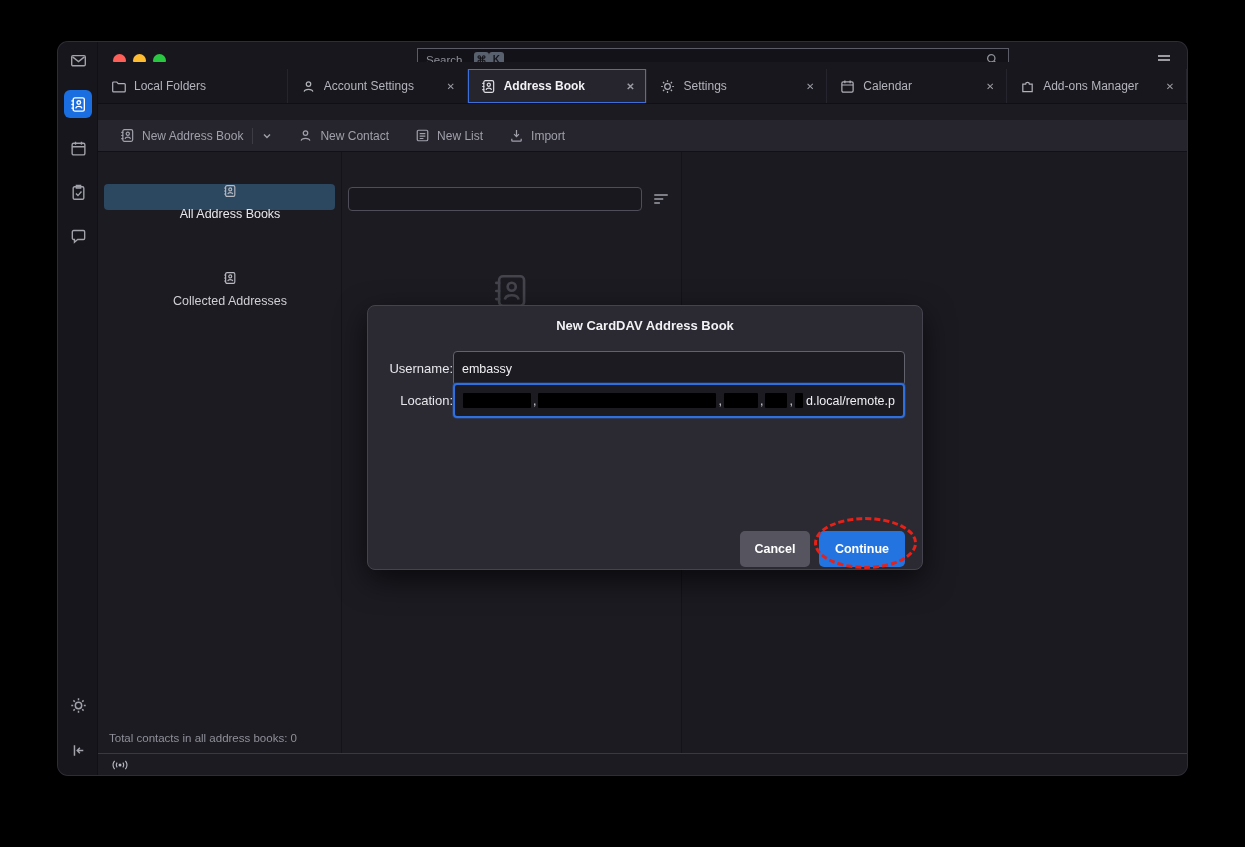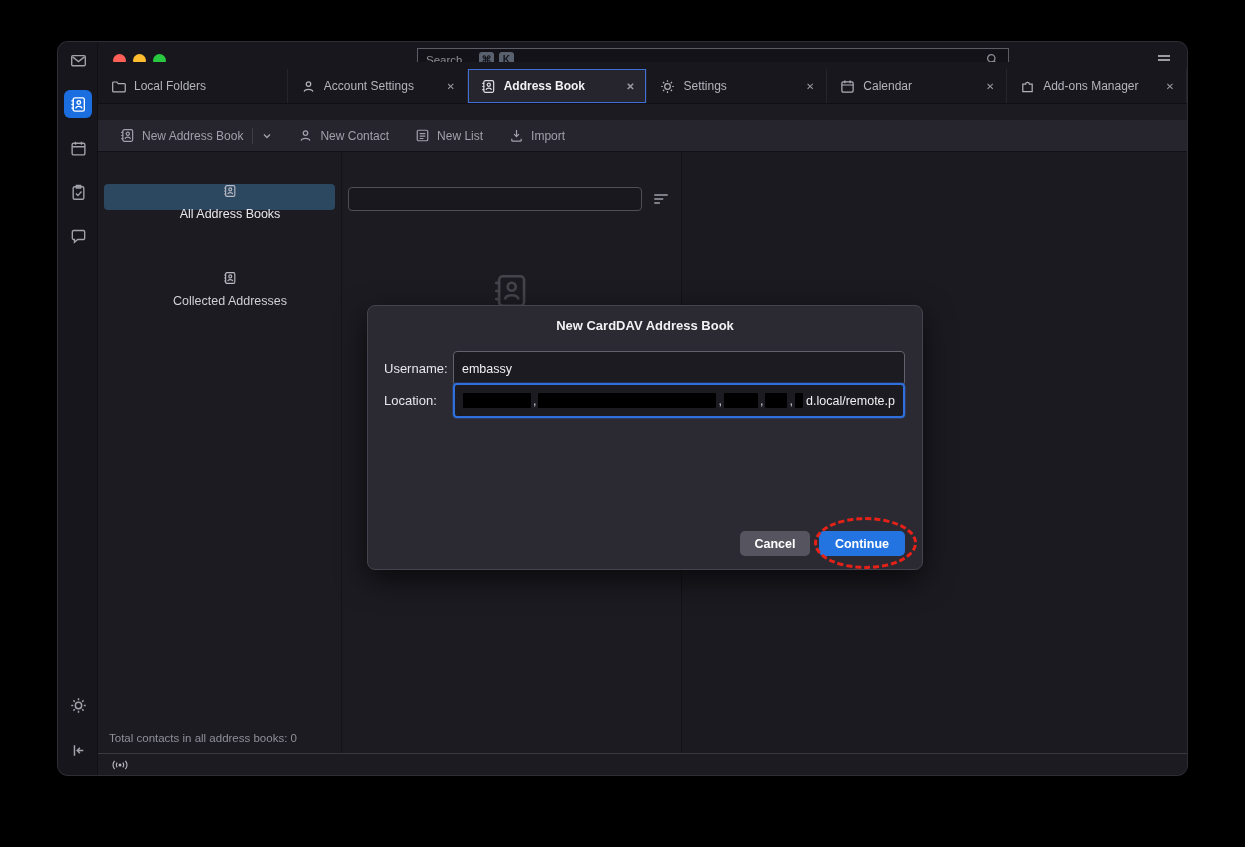--- a/index.html
+++ b/index.html
@@ -18,21 +18,21 @@
                display:flex; align-items:center; justify-content:center; color:#a2a2ab; cursor:pointer; }
   .space-btn.active { background:#1a6ee0; color:#fff; }
 
   
   .titlebar { position:absolute; left:40px; top:0; right:0; height:36px; background:#18171d; }
   .lights { position:absolute; left:15px; top:11.5px; display:flex; gap:7px; }
   .light { width:13px; height:13px; border-radius:50%; }
   .light.red{background:#ff5f57} .light.yellow{background:#febc2e} .light.green{background:#28c840}
   .searchbar { position:absolute; left:319px; top:6px; width:592px; height:23px;
                border:1px solid #5c5c66; border-radius:0; background:#131218;
-               display:flex; align-items:center; padding:0 8px; gap:5px; color:#8d8d97; font-size:11.5px; }
+               display:flex; align-items:center; padding:0 8px; color:#8d8d97; font-size:11.5px; }
   .keycap { display:inline-flex; align-items:center; justify-content:center; width:15px; height:15px;
             border-radius:3px; background:#59616e; color:#14141b; font-size:10px; font-weight:bold; }
   .searchbar .mag { margin-left:auto; color:#8d8d97; }
   .menu-btn { position:absolute; right:14px; top:10px; width:18px; height:16px; color:#c9c9d0; cursor:pointer; }
 
   
   .tabbar { position:absolute; left:40px; top:20px; right:0; height:42px; background:#18171d;
             display:flex; align-items:flex-end; border-bottom:1px solid #0f0f14; }
   .tab { width:180px; height:34px; display:flex; align-items:center; gap:8px; padding:0 8px 0 13px;
          color:#b4b4bd; font-size:12px; border-right:1px solid #26252e; cursor:pointer; }
@@ -77,31 +77,31 @@
                border-top:1px solid #3a3942; display:flex; align-items:center; padding-left:12px; }
   .status-icon { color:#b9b9c1; cursor:pointer; }
 
   
   .dialog { position:absolute; left:309px; top:263px; width:556px; height:265px; background:#2b2a33;
             border:1px solid #45444e; border-radius:8px; box-shadow:0 10px 30px rgba(0,0,0,.65); z-index:50; }
   .dialog-title { position:absolute; top:12px; left:0; right:0; text-align:center; font-size:13px;
                   font-weight:bold; color:#f2f2f5; }
   .field-row { position:absolute; left:16px; right:17px; height:25px; display:flex; align-items:center; }
   .field-row.r1 { top:50px; } .field-row.r2 { top:82px; }
-  .field-label { width:69px; font-size:13px; color:#e6e6eb; flex:0 0 auto; }
+  .field-label { width:69px; font-size:13px; color:#e6e6eb; flex:0 0 auto;text-align:right; }
   .dlg-input { flex:1 1 auto; height:35px; background:#1c1b22; border:1px solid #62626c; border-radius:4px;
                color:#f0f0f3; font-size:12.5px; padding:0 8px; font-family:"Liberation Sans",sans-serif; }
   .dlg-input.redacted { border:2px solid #2f6fde; display:flex; align-items:center; gap:2px;
                         overflow:hidden; box-shadow:0 0 0 1px rgba(47,111,222,.25); }
   .redact-bar { display:inline-block; height:15px; background:#000; border-radius:1px; flex:0 0 auto; }
   .b1{width:68px}.b2{width:178px}.b3{width:34px}.b4{width:22px}.b5{width:8px}
   .redact-sep { color:#d6d6dc; font-size:12.5px; flex:0 0 auto; }
   .redact-tail { margin-left:auto; color:#f0f0f3; font-size:12.5px; white-space:nowrap; flex:0 0 auto; }
   .dialog-buttons { position:absolute; top:225px; right:17px; display:flex; gap:9px; }
-  .btn { height:25px; border:none; border-radius:5px; font-size:12.5px; font-weight:bold; color:#fff;
+  .btn { height:36px; border:none; border-radius:5px; font-size:12.5px; font-weight:bold; color:#fff;
          cursor:pointer; font-family:"Liberation Sans",sans-serif; }
   .btn.gray { width:70px; background:#56555f; }
   .btn.blue { width:86px; background:#2374e1; }
   .annotation { position:absolute; left:446px; top:211px; width:103px; height:52px; border:3px dashed #e62117;
                 border-radius:50%; pointer-events:none; }
 </style>
 </head>
 <body>
 
 <div class="window">

